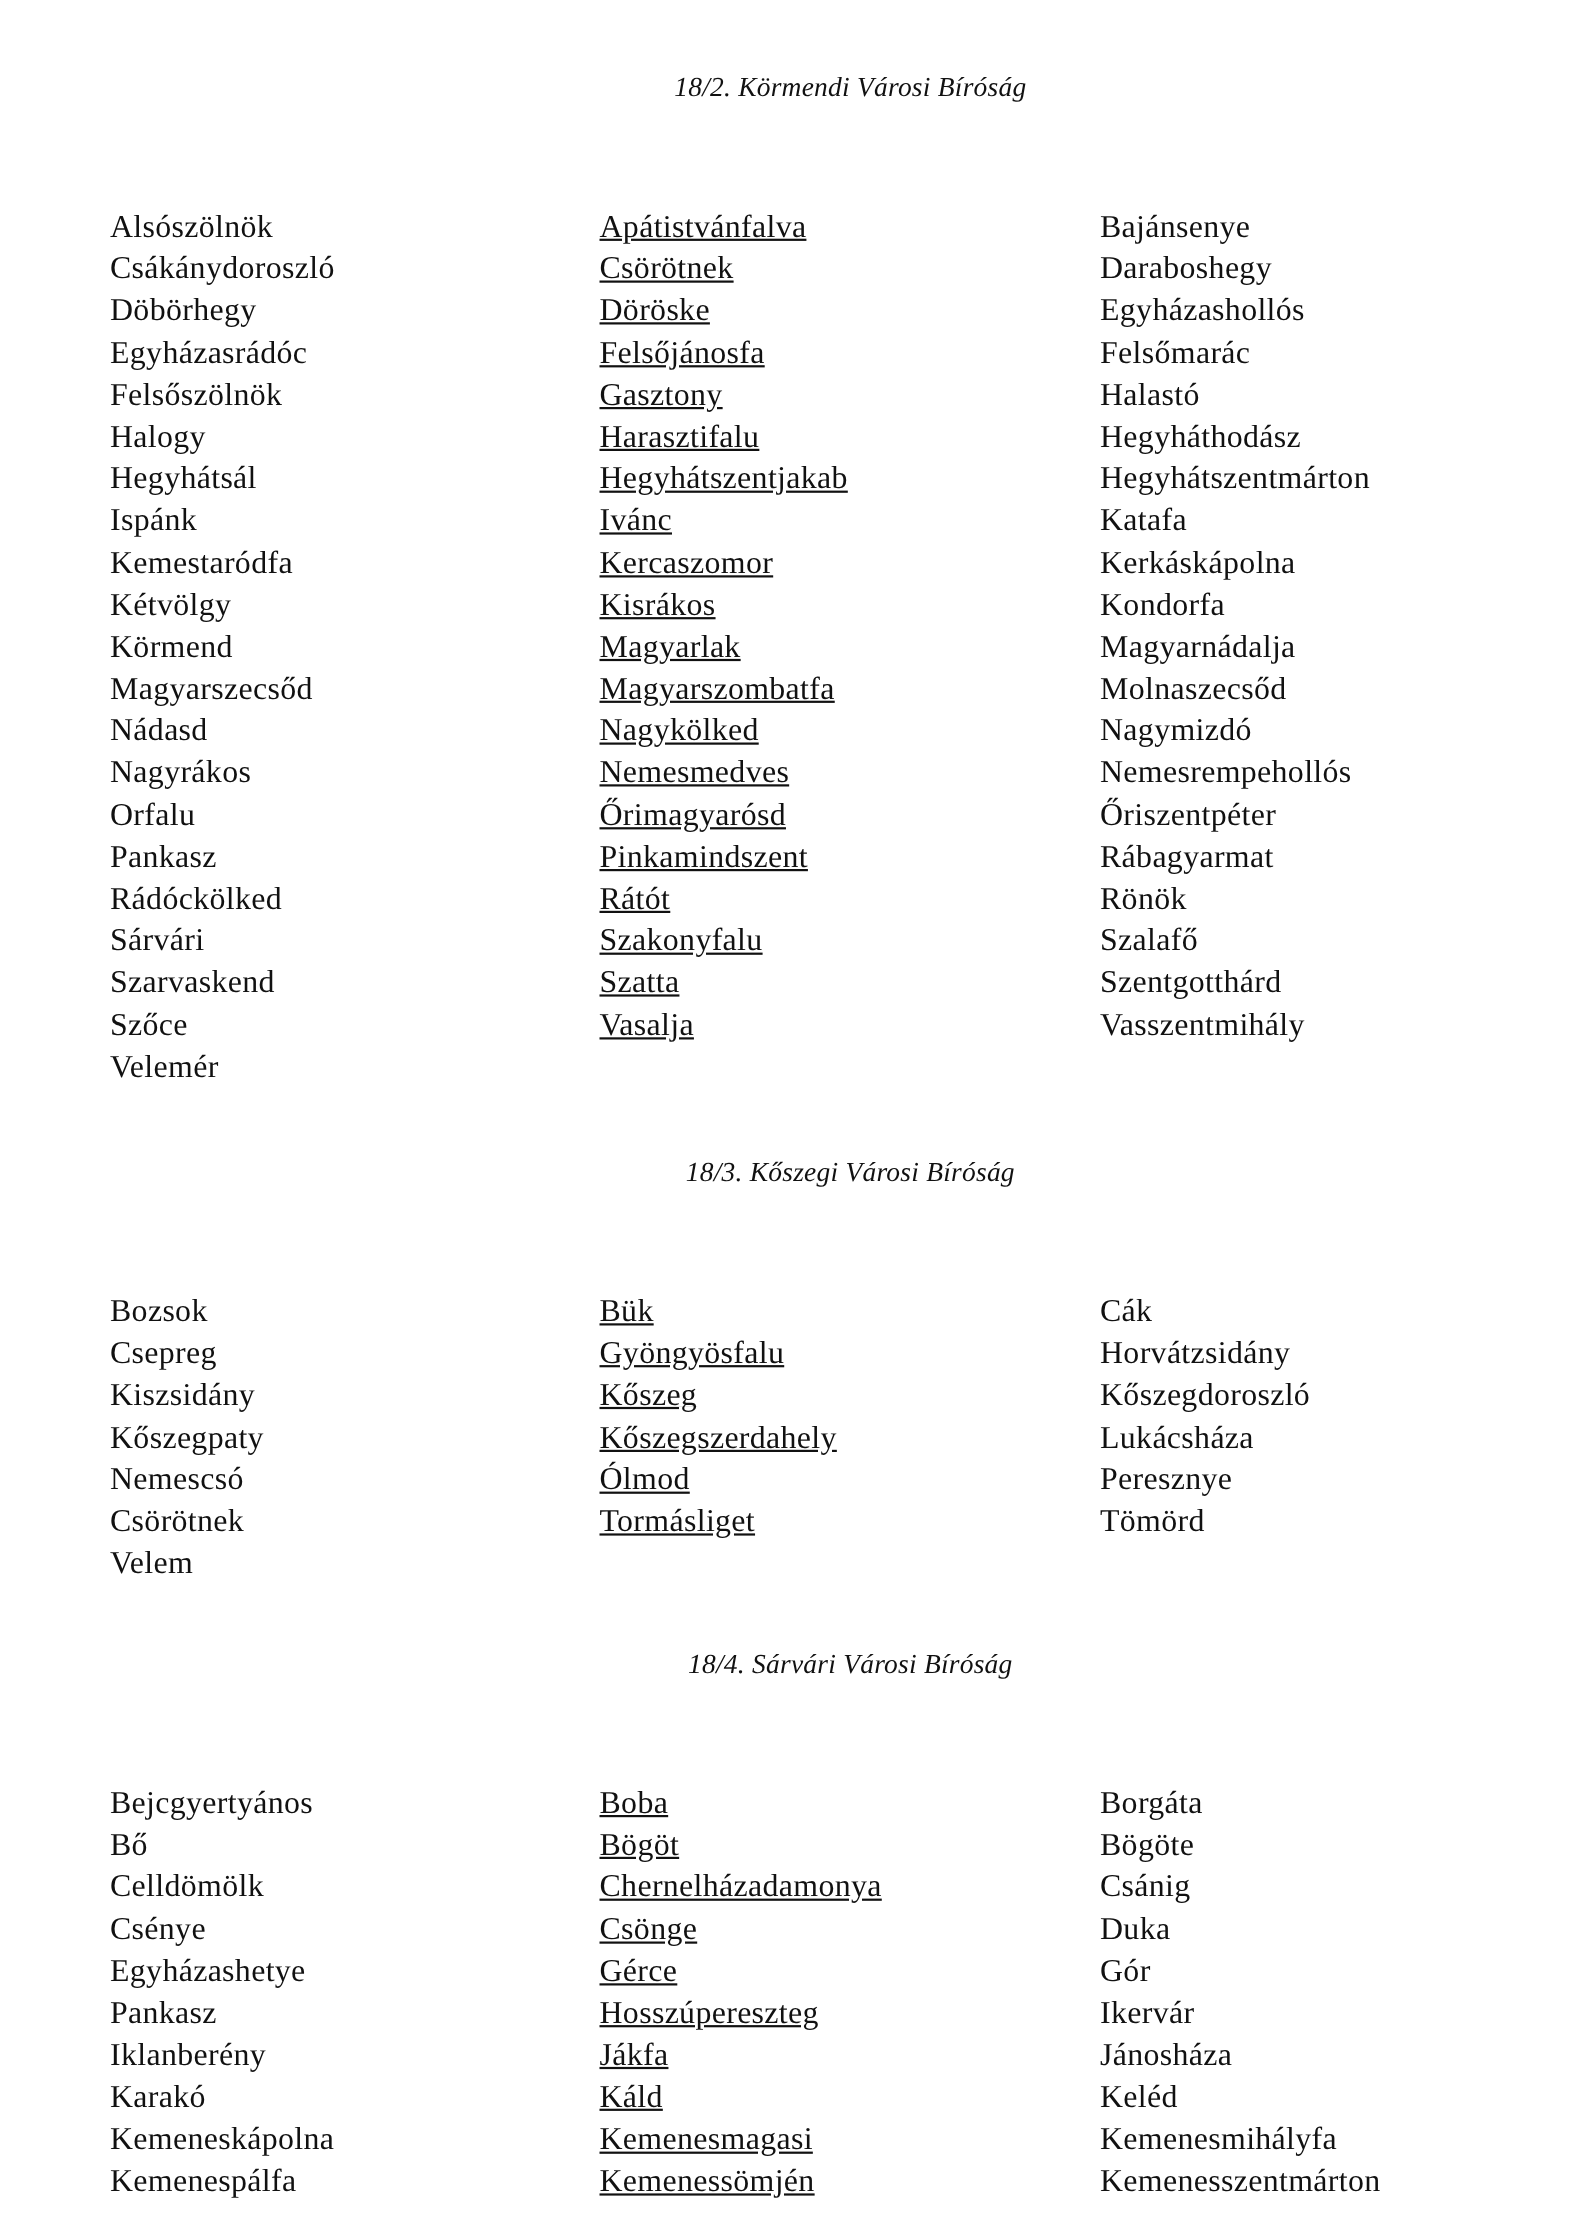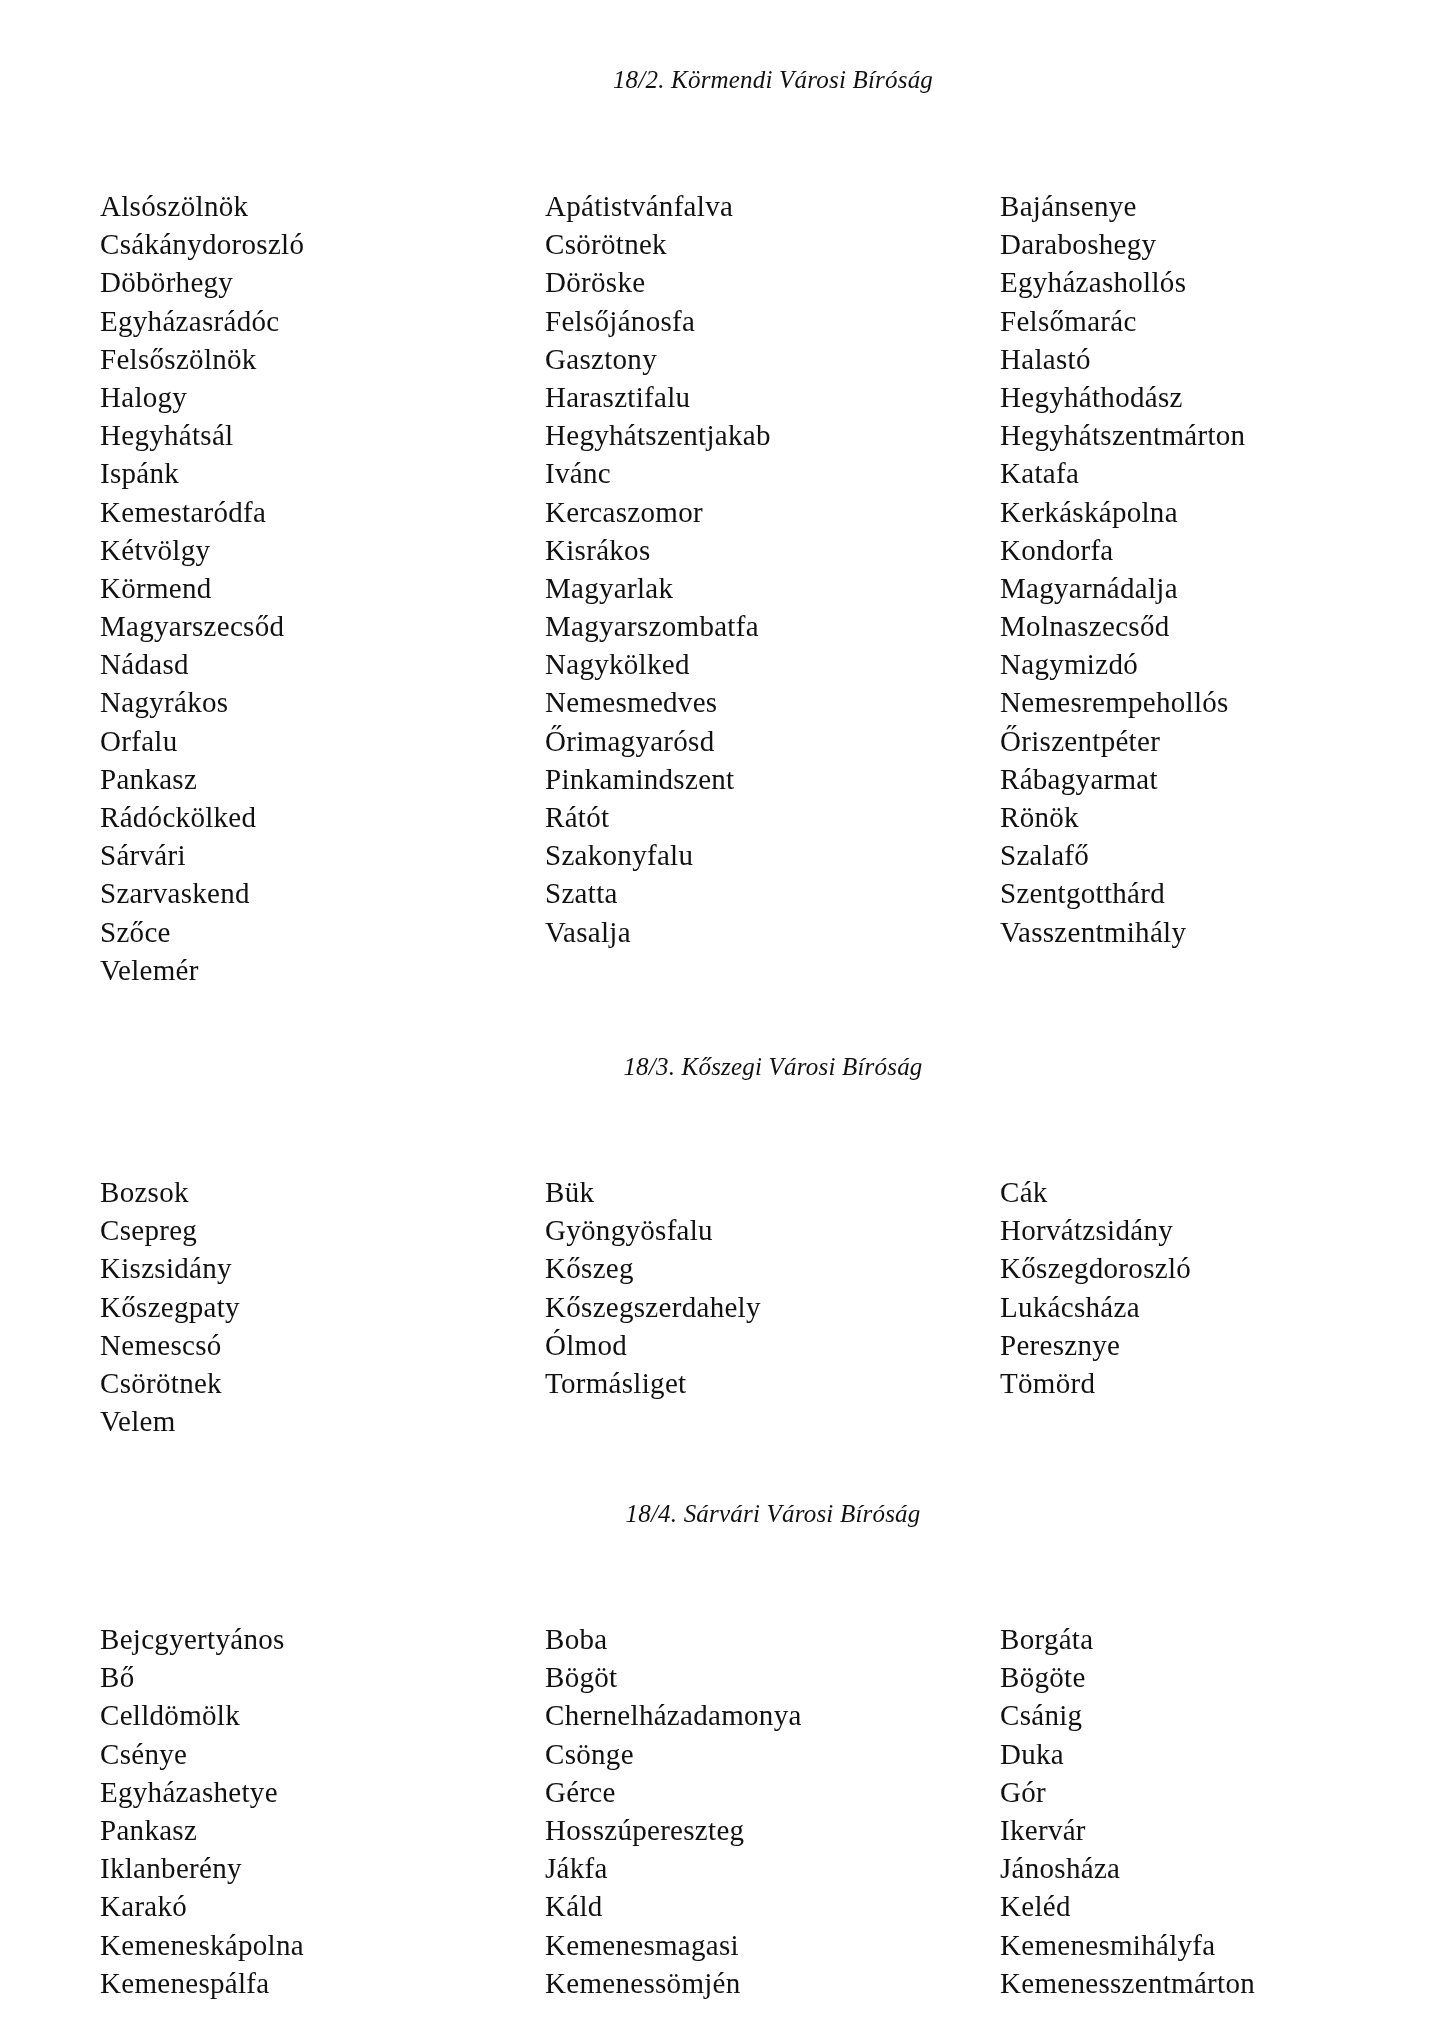--- a/index.html
+++ b/index.html
@@ -37,21 +37,21 @@
     width: 1434px;
   }
   .col {
     position: absolute;
     top: 0;
     margin: 0;
     padding: 0;
     list-style: none;
   }
   .col.c0 { left: 100px; }
-  .col.c1 { left: 545px; }
+  .col.c1 { left: 545px; text-decoration: underline; }
   .col.c2 { left: 1000px; }
   .col li {
     font-size: 29px;
     line-height: 38.2px;
     height: 38.2px;
     white-space: nowrap;
     letter-spacing: 0.3px;
   }
 </style>
 </head>

